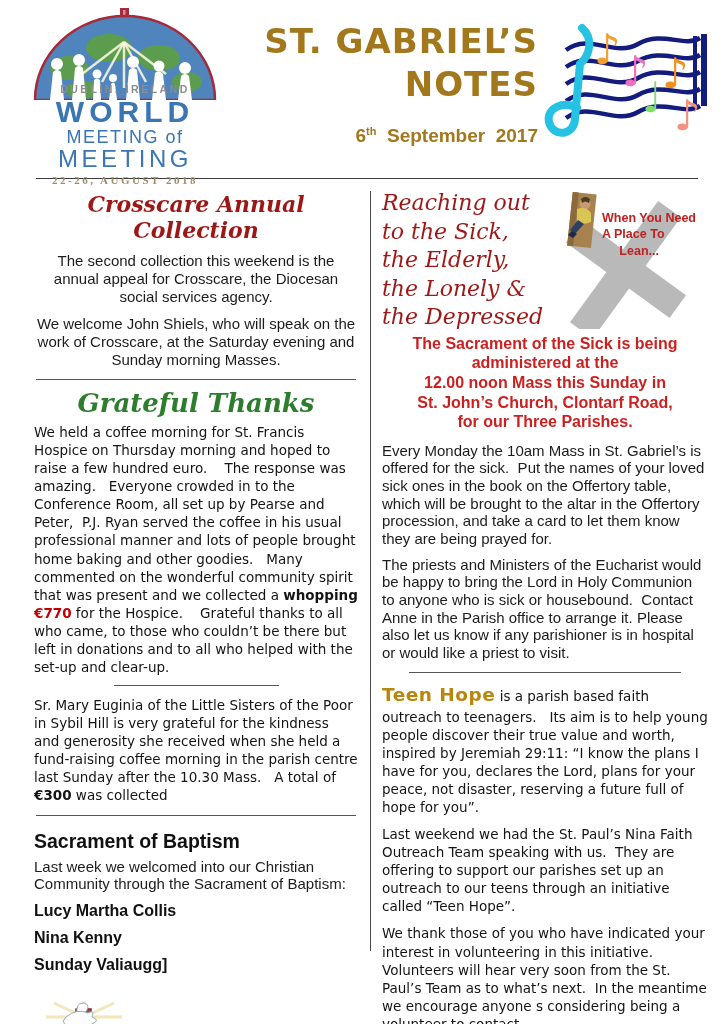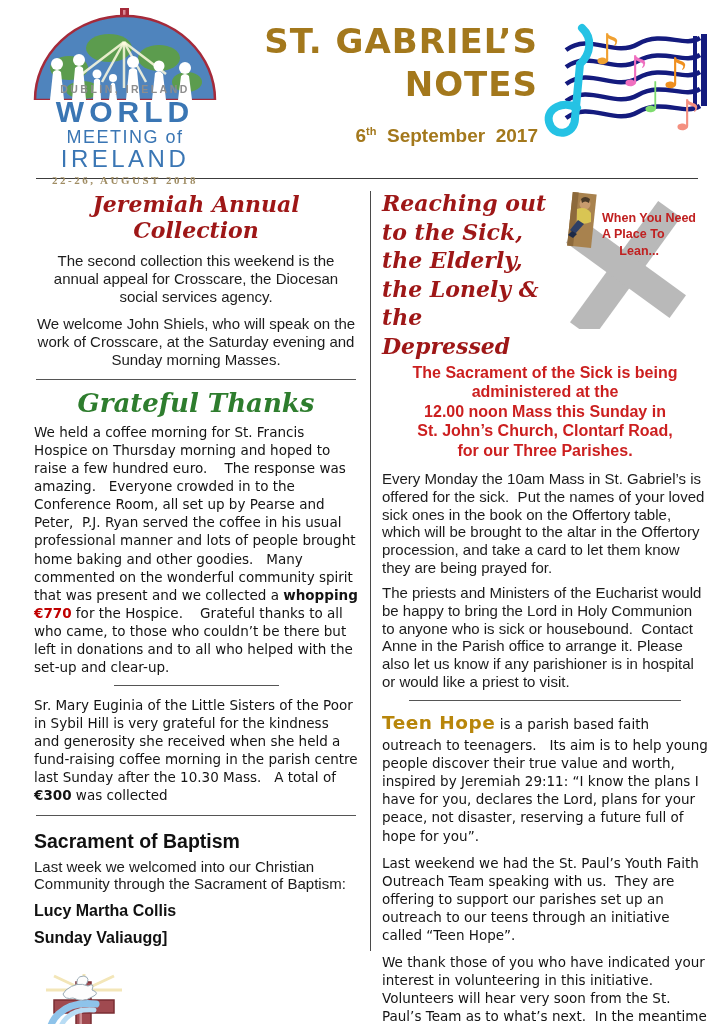--- a/index.html
+++ b/index.html
@@ -23,21 +23,21 @@
   .header-rule{border:none;border-top:1.5px solid #3c3c3c;margin:4px 26px 0 36px;}
   
   .columns{display:flex;padding:10px 16px 0 34px;}
   .col-left{width:324px;}
   .divider{width:1px;background:#4a4a4a;margin:2px 11px 0 12px;height:760px;flex:none;}
   .col-right{flex:1;min-width:0;}
   
   .h-script{font-family:"DejaVu Serif",serif;font-style:italic;font-weight:bold;text-align:center;}
   .h-crosscare{color:#9e1717;font-size:22px;margin:2px 0 9px;}
   .h-grateful{color:#2e7d2e;font-size:26px;margin:2px 0 5px;}
-  .h-reaching{font-family:"DejaVu Serif",serif;font-style:italic;font-weight:bold;
+  .h-reaching{font-family:"DejaVu Serif",serif;font-style:italic;font-weight:normal;
               color:#9e1717;font-size:22px;line-height:1.3;text-align:left;flex:1;margin:0;}
   .h-baptism{font-size:19.5px;font-weight:bold;margin:6px 0 5px;color:#111;}
   
   .p-arial{font-size:15px;line-height:1.18;margin:0 0 8px;white-space:pre-wrap;}
   .p-arial-c{font-size:15px;line-height:1.2;margin:0 0 9px;text-align:center;white-space:pre-wrap;}
   .p-comic{font-family:"DejaVu Sans",sans-serif;font-size:13.5px;line-height:1.34;
            margin:0 0 9px;white-space:pre-wrap;color:#141414;}
   .bold{font-weight:bold;}
   .amount-red{font-weight:bold;color:#c00000;}
   .rule-full{border:none;border-top:1px solid #555;margin:10px 2px 8px;}
@@ -97,21 +97,21 @@
             <path d="M99,94 L102,64 Q106,60 110,64 L113,94 Z"></path>
           <circle cx="132" cy="60" r="5.5"></circle>
             <path d="M125,94 L128,67 Q132,63 136,68 L139,94 Z"></path>
           <circle cx="158" cy="62" r="6"></circle>
             <path d="M151,94 L154,70 Q158,66 162,70 L165,94 Z"></path>
         </g>
       </svg>
       <div class="logo-loc">DUBLIN, IRELAND</div>
       <div class="logo-world">WORLD</div>
       <div class="logo-meeting">MEETING of</div>
-      <div class="logo-families">IRELAND</div>
+      <div class="logo-families">MEETING</div>
       <div class="logo-dates">22-26, AUGUST 2018</div>
     </div>
 
     <div class="head-center">
       <div class="main-title">ST. GABRIEL’S
 NOTES</div>
       <div class="issue-date"><span>6</span><sup>th</sup><span>  September  2017</span></div>
     </div>
 
     <div class="music">
@@ -139,40 +139,41 @@
       </svg>
     </div>
   </div>
 
   <hr class="header-rule">
 
   <div class="columns">
 
     <div class="col-left">
 
-      <div class="h-script h-crosscare">Jeremiah Annual Collection</div>
+      <div class="h-script h-crosscare">Crosscare Annual Collection</div>
       <p class="p-arial-c">The second collection this weekend is the annual appeal for Crosscare, the Diocesan social services agency.</p>
       <p class="p-arial-c">We welcome John Shiels, who will speak on the work of Crosscare, at the Saturday evening and Sunday morning Masses.</p>
 
       <hr class="rule-full">
 
       <div class="h-script h-grateful">Grateful Thanks</div>
       <p class="p-comic"><span>We held a coffee morning for St. Francis Hospice on Thursday morning and hoped to raise a few hundred euro.    The response was amazing.   Everyone crowded in to the Conference Room, all set up by Pearse and Peter,  P.J. Ryan served the coffee in his usual professional manner and lots of people brought home baking and other goodies.   Many commented on the wonderful community spirit that was present and we collected a </span><span class="bold">whopping </span><span class="amount-red">€770</span><span> for the Hospice.    Grateful thanks to all who came, to those who couldn’t be there but left in donations and to all who helped with the set-up and clear-up.</span></p>
 
       <hr class="rule-short">
 
       <p class="p-comic"><span>Sr. Mary Euginia of the Little Sisters of the Poor in Sybil Hill is very grateful for the kindness and generosity she received when she held a fund-raising coffee morning in the parish centre last Sunday after the 10.30 Mass.   A total of </span><span class="bold">€300</span><span> was collected</span></p>
 
       <hr class="rule-full">
 
       <div class="baptism-row">
         <div class="baptism-text">
           <div class="h-baptism">Sacrament of Baptism</div>
           <p class="p-arial">Last week we welcomed into our Christian Community through the Sacrament of Baptism:</p>
           <div class="bap-name">Lucy Martha Collis</div>
+          <div class="bap-name">Nina Kenny</div>
           <div class="bap-name">Sunday Valiaugg]</div>
         </div>
         <svg class="baptism-art" width="100" height="118" viewBox="0 0 100 118">
           <g stroke="#f3e6b8" stroke-width="3">
             <line x1="50" y1="18" x2="20" y2="4"></line>
               <line x1="50" y1="18" x2="80" y2="4"></line>
             <line x1="50" y1="18" x2="50" y2="2"></line>
               <line x1="50" y1="18" x2="88" y2="18"></line>
             <line x1="50" y1="18" x2="12" y2="18"></line>
           </g>
@@ -227,19 +228,19 @@
 12.00 noon Mass this Sunday in
 St. John’s Church, Clontarf Road,
 for our Three Parishes.</div>
 
       <p class="p-arial">Every Monday the 10am Mass in St. Gabriel’s is offered for the sick.  Put the names of your loved sick ones in the book on the Offertory table, which will be brought to the altar in the Offertory procession, and take a card to let them know they are being prayed for.</p>
       <p class="p-arial">The priests and Ministers of the Eucharist would be happy to bring the Lord in Holy Communion to anyone who is sick or housebound.  Contact Anne in the Parish office to arrange it. Please also let us know if any parishioner is in hospital or would like a priest to visit.</p>
 
       <hr class="rule-right">
 
       <p class="p-comic"><span class="teen-title">Teen Hope</span><span> is a parish based faith outreach to teenagers.   Its aim is to help young people discover their true value and worth, inspired by Jeremiah 29:11: “I know the plans I have for you, declares the Lord, plans for your peace, not disaster, reserving a future full of hope for you”.</span></p>
-      <p class="p-comic">Last weekend we had the St. Paul’s Youth Faith Outreach Team speaking with us.  They are offering to support our parishes set up an outreach to our teens through an initiative called “Teen Hope”.</p>
+      <p class="p-comic">Last weekend we had the St. Paul’s Nina Faith Outreach Team speaking with us.  They are offering to support our parishes set up an outreach to our teens through an initiative called “Teen Hope”.</p>
       <p class="p-comic"><span>We thank those of you who have indicated your interest in volunteering in this initiative. Volunteers will hear very soon from the St. Paul’s Team as to what’s next.  In the meantime we encourage anyone s considering being a volunteer to contact </span></p>
 
     </div>
   </div>
 
 </div>
 
 </body></html>

